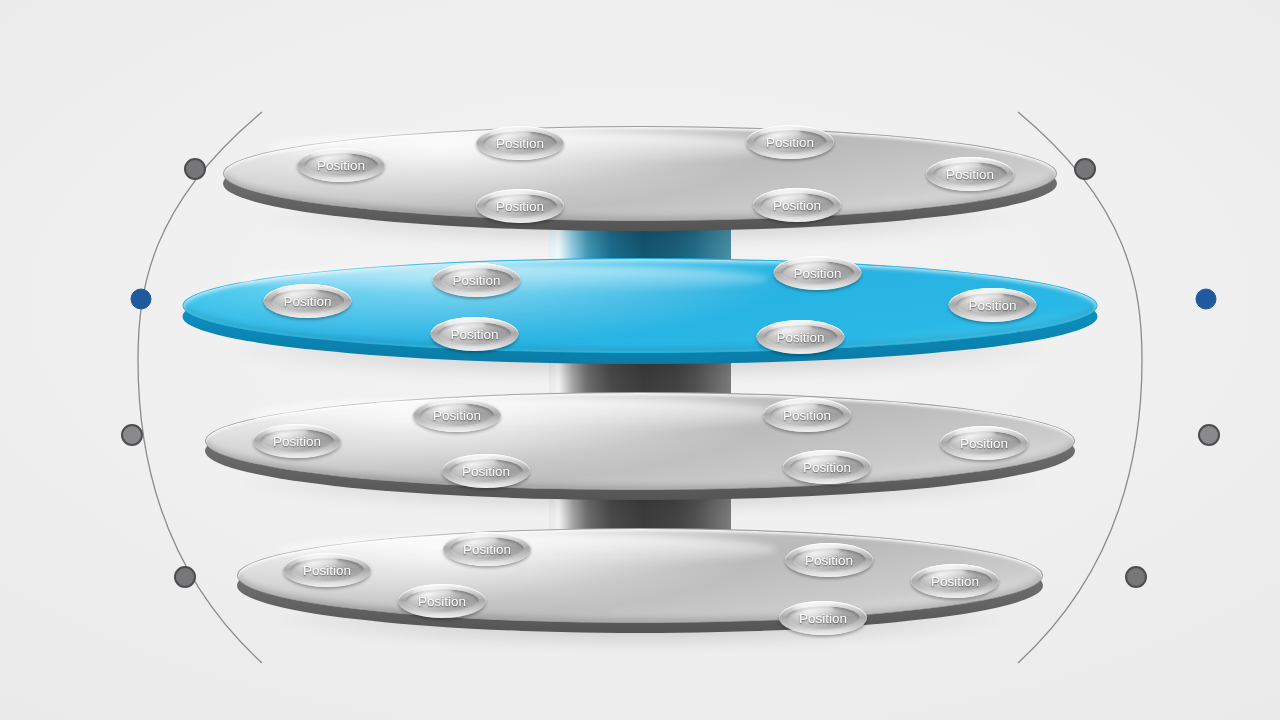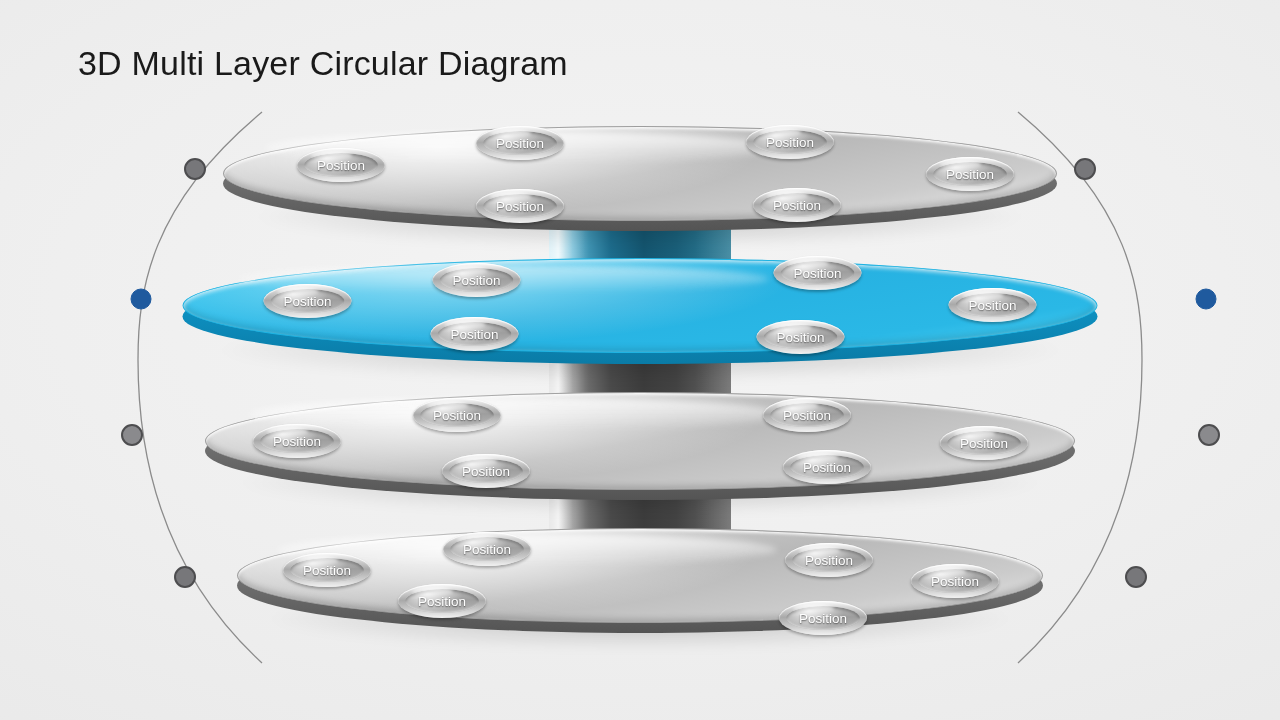--- a/index.html
+++ b/index.html
@@ -153,21 +153,20 @@
       rgba(255,255,255,0) 20%, rgba(255,255,255,0) 80%,
       rgba(255,255,255,.10) 100%);
     pointer-events:none;
   }
 </style>
 </head>
 <body>
 
 <div id="stage">
 
-  <div class="title">3D Multi Layer Circular Diagram</div>
 
   <svg class="arcsvg" viewBox="0 0 1280 720">
     <path d="M262,663 C150,560 138,430 138,360 C138,290 150,205 262,112" fill="none" stroke="#8b8b8b" stroke-width="1.3"></path>
     <path d="M1018,663 C1130,560 1142,430 1142,360 C1142,290 1130,205 1018,112" fill="none" stroke="#8b8b8b" stroke-width="1.3"></path>
 
     <circle cx="195" cy="169" r="10" fill="#77777a" stroke="#4d4d4f" stroke-width="2"></circle>
     <circle cx="141" cy="299" r="10" fill="#1f5a9e" stroke="#1f5a9e" stroke-width="1"></circle>
     <circle cx="132" cy="435" r="10" fill="#8a8a8d" stroke="#4d4d4f" stroke-width="2"></circle>
     <circle cx="185" cy="577" r="10" fill="#77777a" stroke="#4d4d4f" stroke-width="2"></circle>
 

